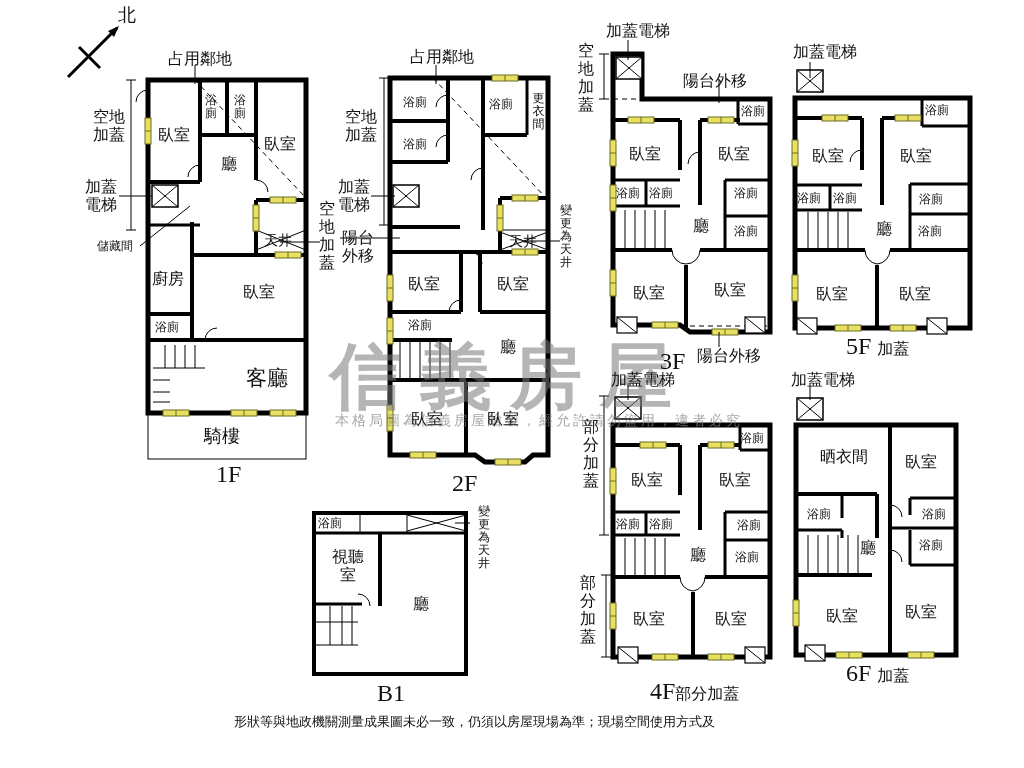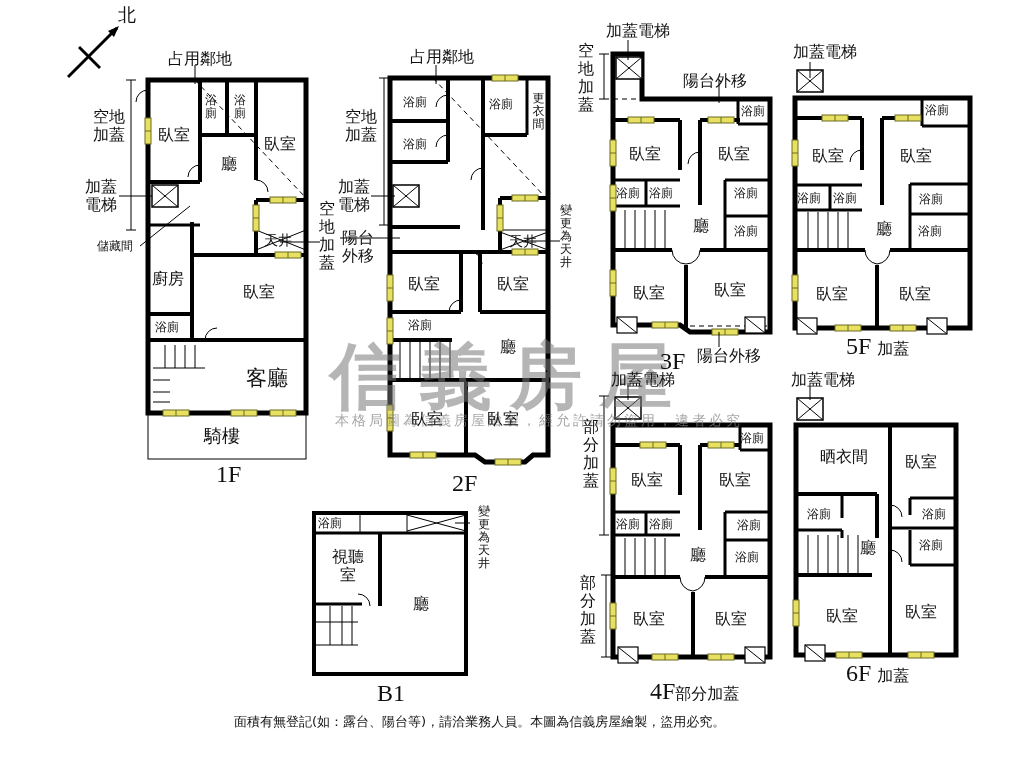--- a/index.html
+++ b/index.html
@@ -447,14 +447,14 @@
 
 <div>
   <div class="lbl sm" style="left:318px;top:517px;">浴廁</div>
   <div class="lbl vtxt" style="left:328px;top:548px;width:40px;">視聽室</div>
   <div class="lbl" style="left:413px;top:595px;">廳</div>
   <div class="lbl sm vtxt" style="left:477px;top:505px;width:14px;">變更為天井</div>
   <div class="floor" style="left:377px;top:680px;">B1</div>
 </div>
 
 <div class="disclaimer">
-  <div>面積有無登記(如：露台、陽台等)，請洽業務人員。本圖為信義房屋繪製，盜用必究。</div>
+  <div>形狀等與地政機關測量成果圖未必一致，仍須以房屋現場為準；現場空間使用方式及</div>
 </div>
 
 </body></html>

